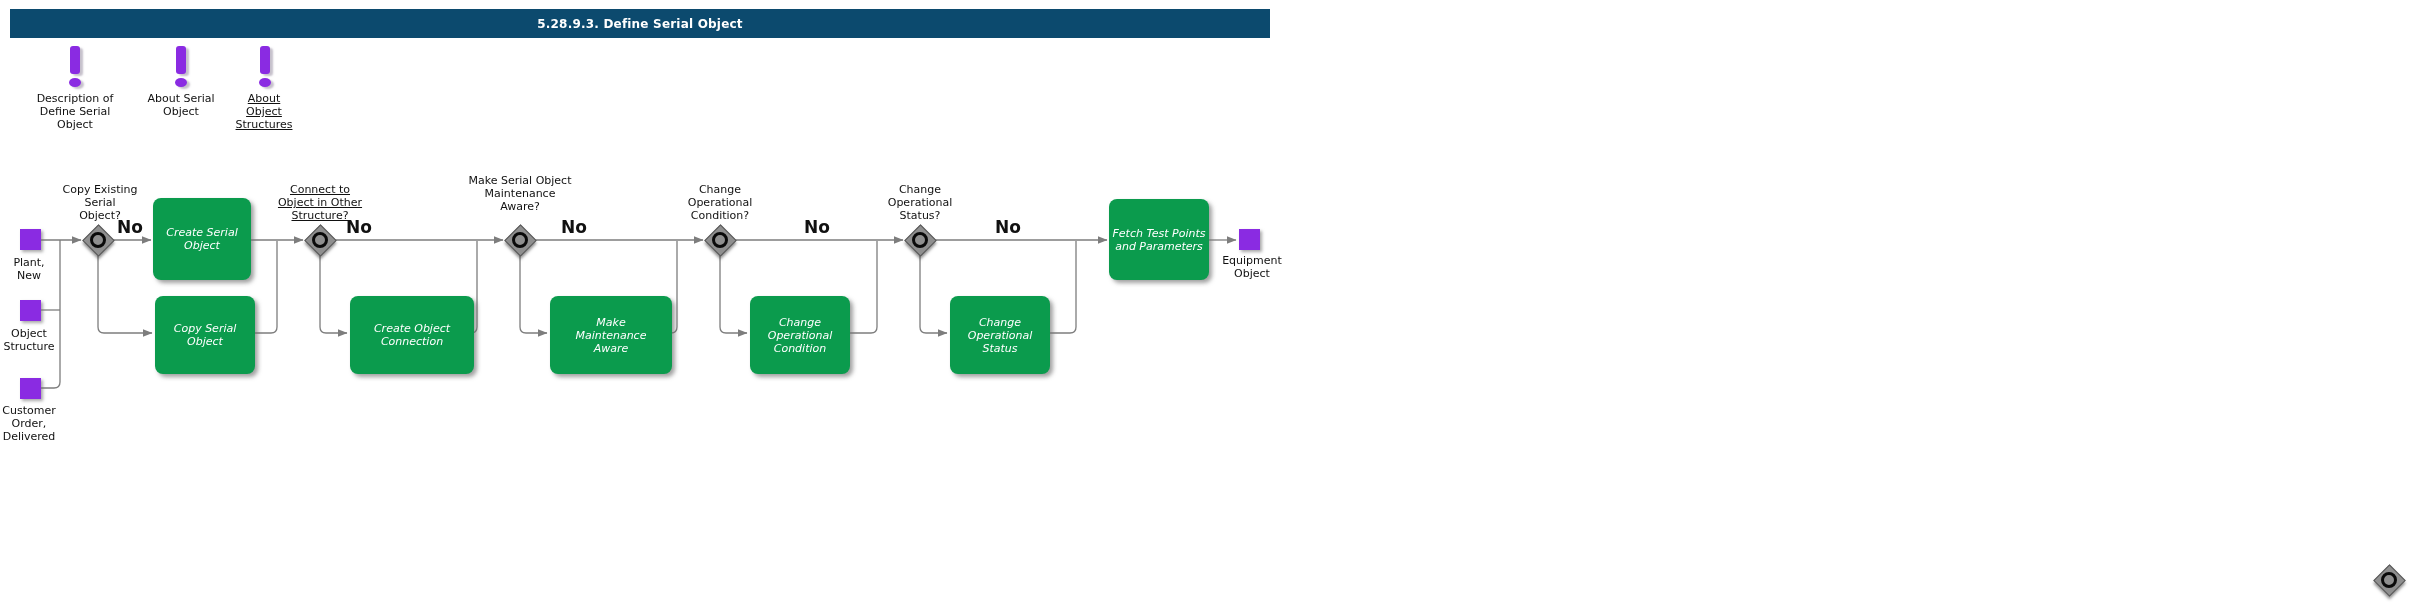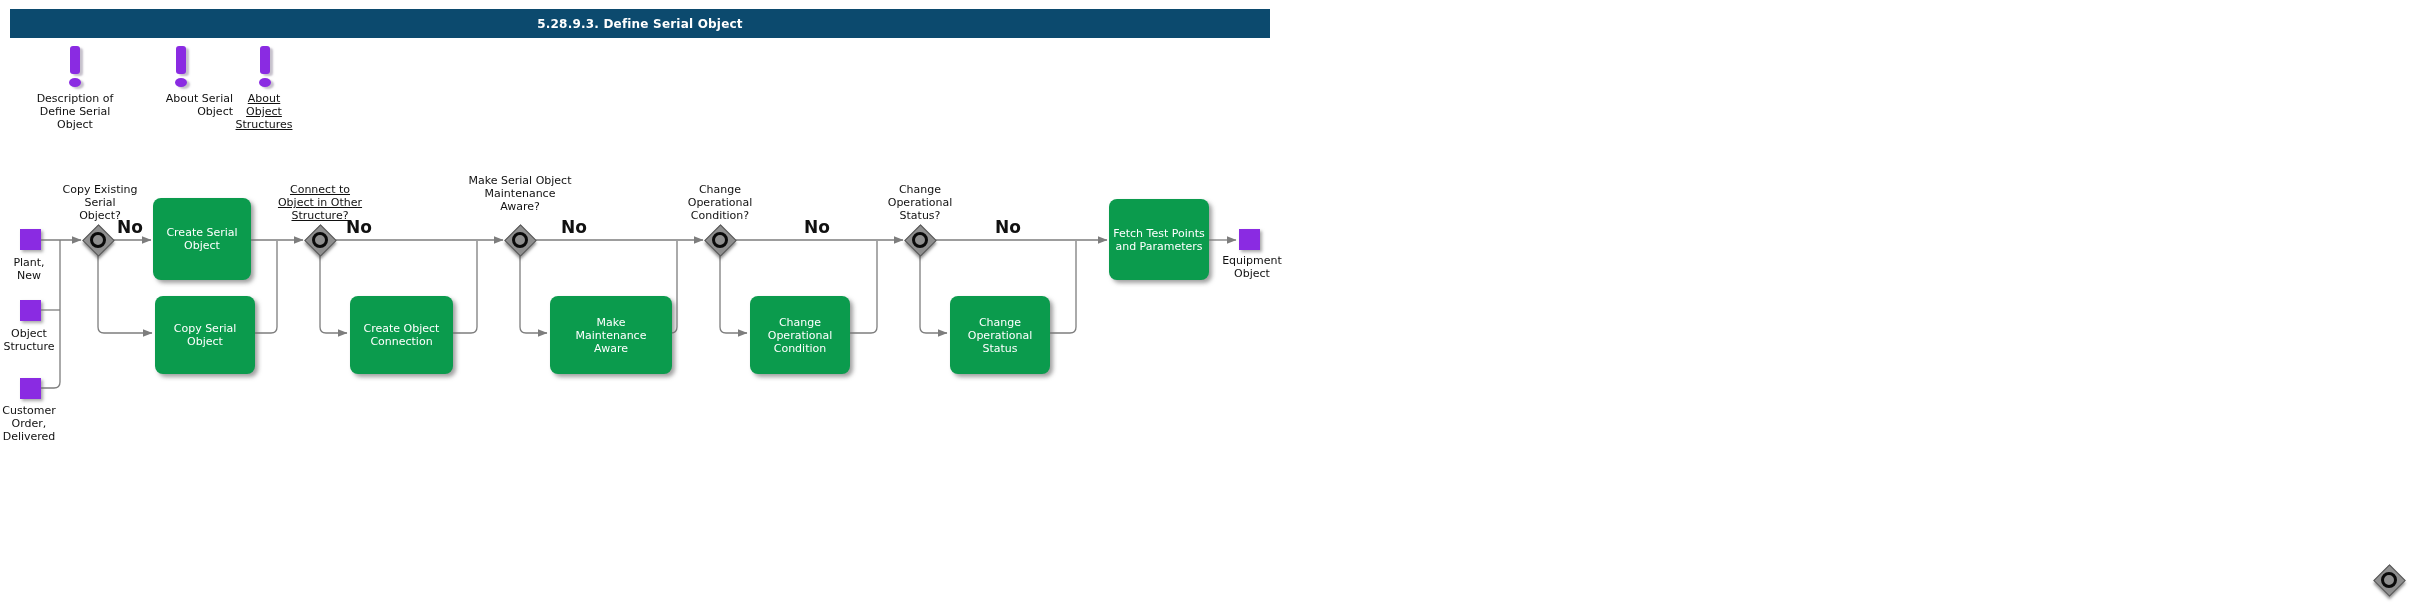--- a/index.html
+++ b/index.html
@@ -36,21 +36,21 @@
   .gw{position:absolute;width:30px;height:30px;}
   .gw .rot{
     position:absolute;left:4px;top:4px;width:21px;height:21px;transform:rotate(45deg);
     background:#8F8F8F;border:1px solid #585858;box-shadow:2px 2px 3px rgba(60,60,60,.55);
   }
   .gw .ring{
     position:absolute;left:50%;top:50%;width:10px;height:10px;margin:-8px 0 0 -8px;
     border:3px solid #0a0a0a;border-radius:50%;background:#8F8F8F;
   }
   svg.wires{position:absolute;left:0;top:0;z-index:0;}
-  .node{z-index:2;}
+  .node{z-index:2;font-style:italic;}
 </style>
 </head>
 <body>
 
 <div id="canvas">
 
   <div class="titlebar">5.28.9.3. Define Serial Object</div>
 
   <svg class="wires" width="2415" height="605">
     <defs>
@@ -96,21 +96,21 @@
     <span class="excl-dot"></span>
   </div>
   <div class="lbl" style="left:23px;top:92px;width:104px;">Description of
 Define Serial
 Object</div>
 
   <div class="doc-icon node" style="left:166px;top:46px;">
     <span class="excl-bar"></span>
     <span class="excl-dot"></span>
   </div>
-  <div class="lbl" style="left:129px;top:92px;width:104px;text-align:right;">About Serial
+  <div class="lbl" style="left:129px;top:92px;width:104px;">About Serial
 Object</div>
 
   <div class="doc-icon node" style="left:250px;top:46px;">
     <span class="excl-bar"></span>
     <span class="excl-dot"></span>
   </div>
   <div class="lbl" style="left:212px;top:92px;width:104px;text-decoration:underline;">About
 Object
 Structures</div>
 
@@ -172,21 +172,21 @@
 Status?</div>
   <div class="no-lbl" style="left:995px;top:221px;">No</div>
 
   <div class="task node" style="left:153px;top:198px;width:98px;height:82px;">Create Serial
 Object</div>
   <div class="task node" style="left:1109px;top:199px;width:100px;height:81px;">Fetch Test Points
 and Parameters</div>
 
   <div class="task node" style="left:155px;top:296px;width:100px;height:78px;">Copy Serial
 Object</div>
-  <div class="task node" style="left:350px;top:296px;width:103px;height:78px;">Create Object
+  <div class="task node" style="left:350px;top:296px;width:124px;height:78px;">Create Object
 Connection</div>
   <div class="task node" style="left:550px;top:296px;width:122px;height:78px;">Make
 Maintenance
 Aware</div>
   <div class="task node" style="left:750px;top:296px;width:100px;height:78px;">Change
 Operational
 Condition</div>
   <div class="task node" style="left:950px;top:296px;width:100px;height:78px;">Change
 Operational
 Status</div>

